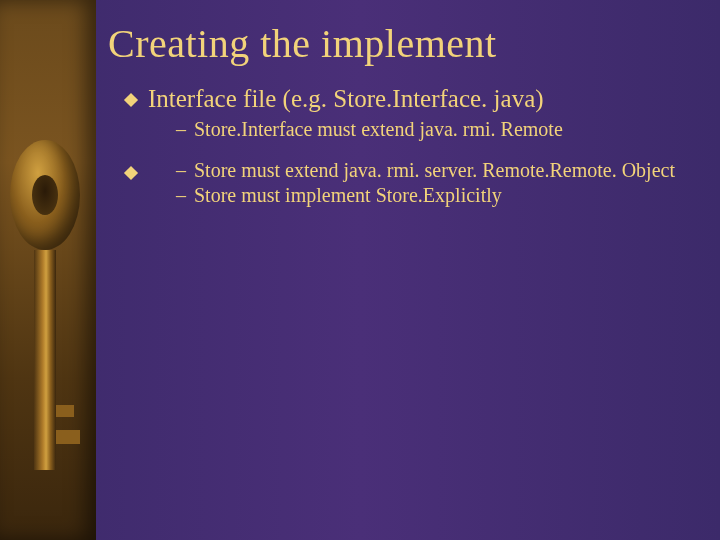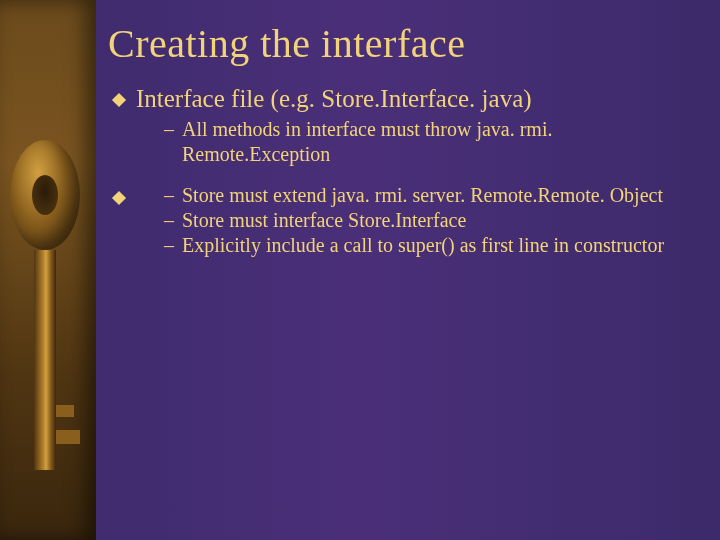--- a/index.html
+++ b/index.html
@@ -78,21 +78,21 @@
   }
   h1.title {
     margin: 0 0 18px 0;
     font-size: 40px;
     font-weight: normal;
     color: #f2d37a;
     letter-spacing: 0.5px;
   }
   ul.main {
     list-style: none;
-    margin: 4px;
+    margin: 16px;
     padding: 0;
   }
   ul.main > li {
     position: relative;
     padding-left: 24px;
     font-size: 25px;
     color: #f2d37a;
     margin-bottom: 4px;
   }
   ul.main > li::before {
@@ -130,31 +130,30 @@
 <div class="slide">
   <div class="side-image">
     <div class="key-head"></div>
     <div class="key-hole"></div>
     <div class="key-shaft"></div>
     <div class="key-tooth1"></div>
     <div class="key-tooth2"></div>
   </div>
 
   <div class="content">
-    <h1 class="title">Creating the interface</h1>
+    <h1 class="title">Creating the implement</h1>
 
     <ul class="main">
       <li>
         <span>Interface file (e.g. Store.Interface. java)</span>
         <ul class="sub">
-          <li>All  methods in interface must throw java. rmi. Remote.Exception</li>
+          <li>Store.Interface must extend java. rmi. Remote</li>
         </ul>
       </li>
       <li>
         <ul class="sub">
           <li>Store must extend java. rmi. server. Remote.Remote. Object</li>
-          <li>Store must interface Store.Interface</li>
-          <li>Explicitly include a call to super() as first line in constructor</li>
+          <li>Store must implement Store.Explicitly</li>
         </ul>
       </li>
     </ul>
   </div>
 </div>
 
 </body></html>

